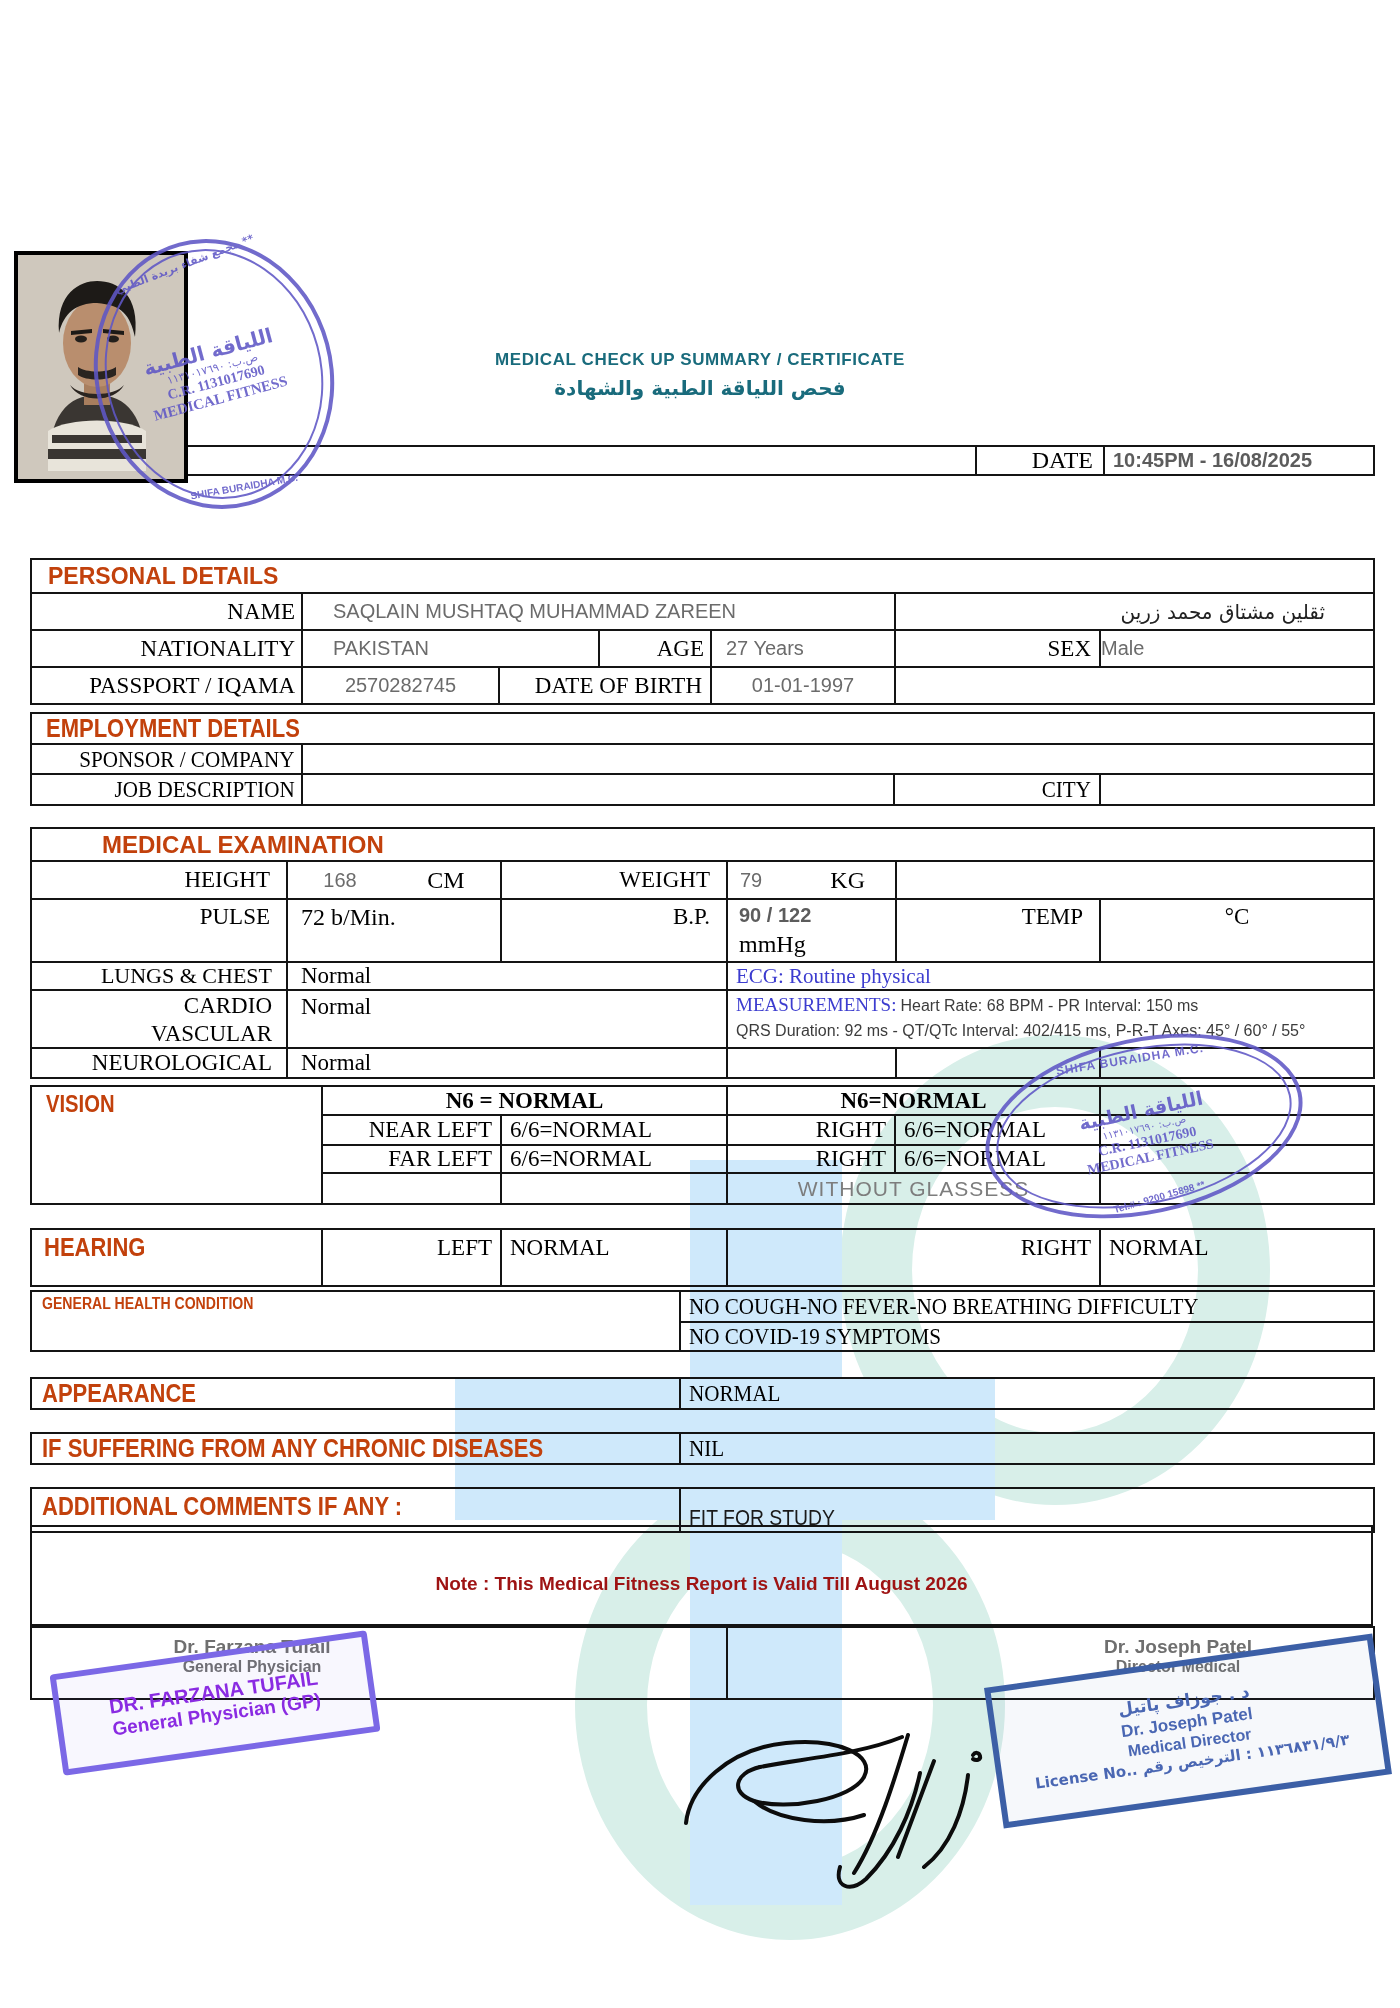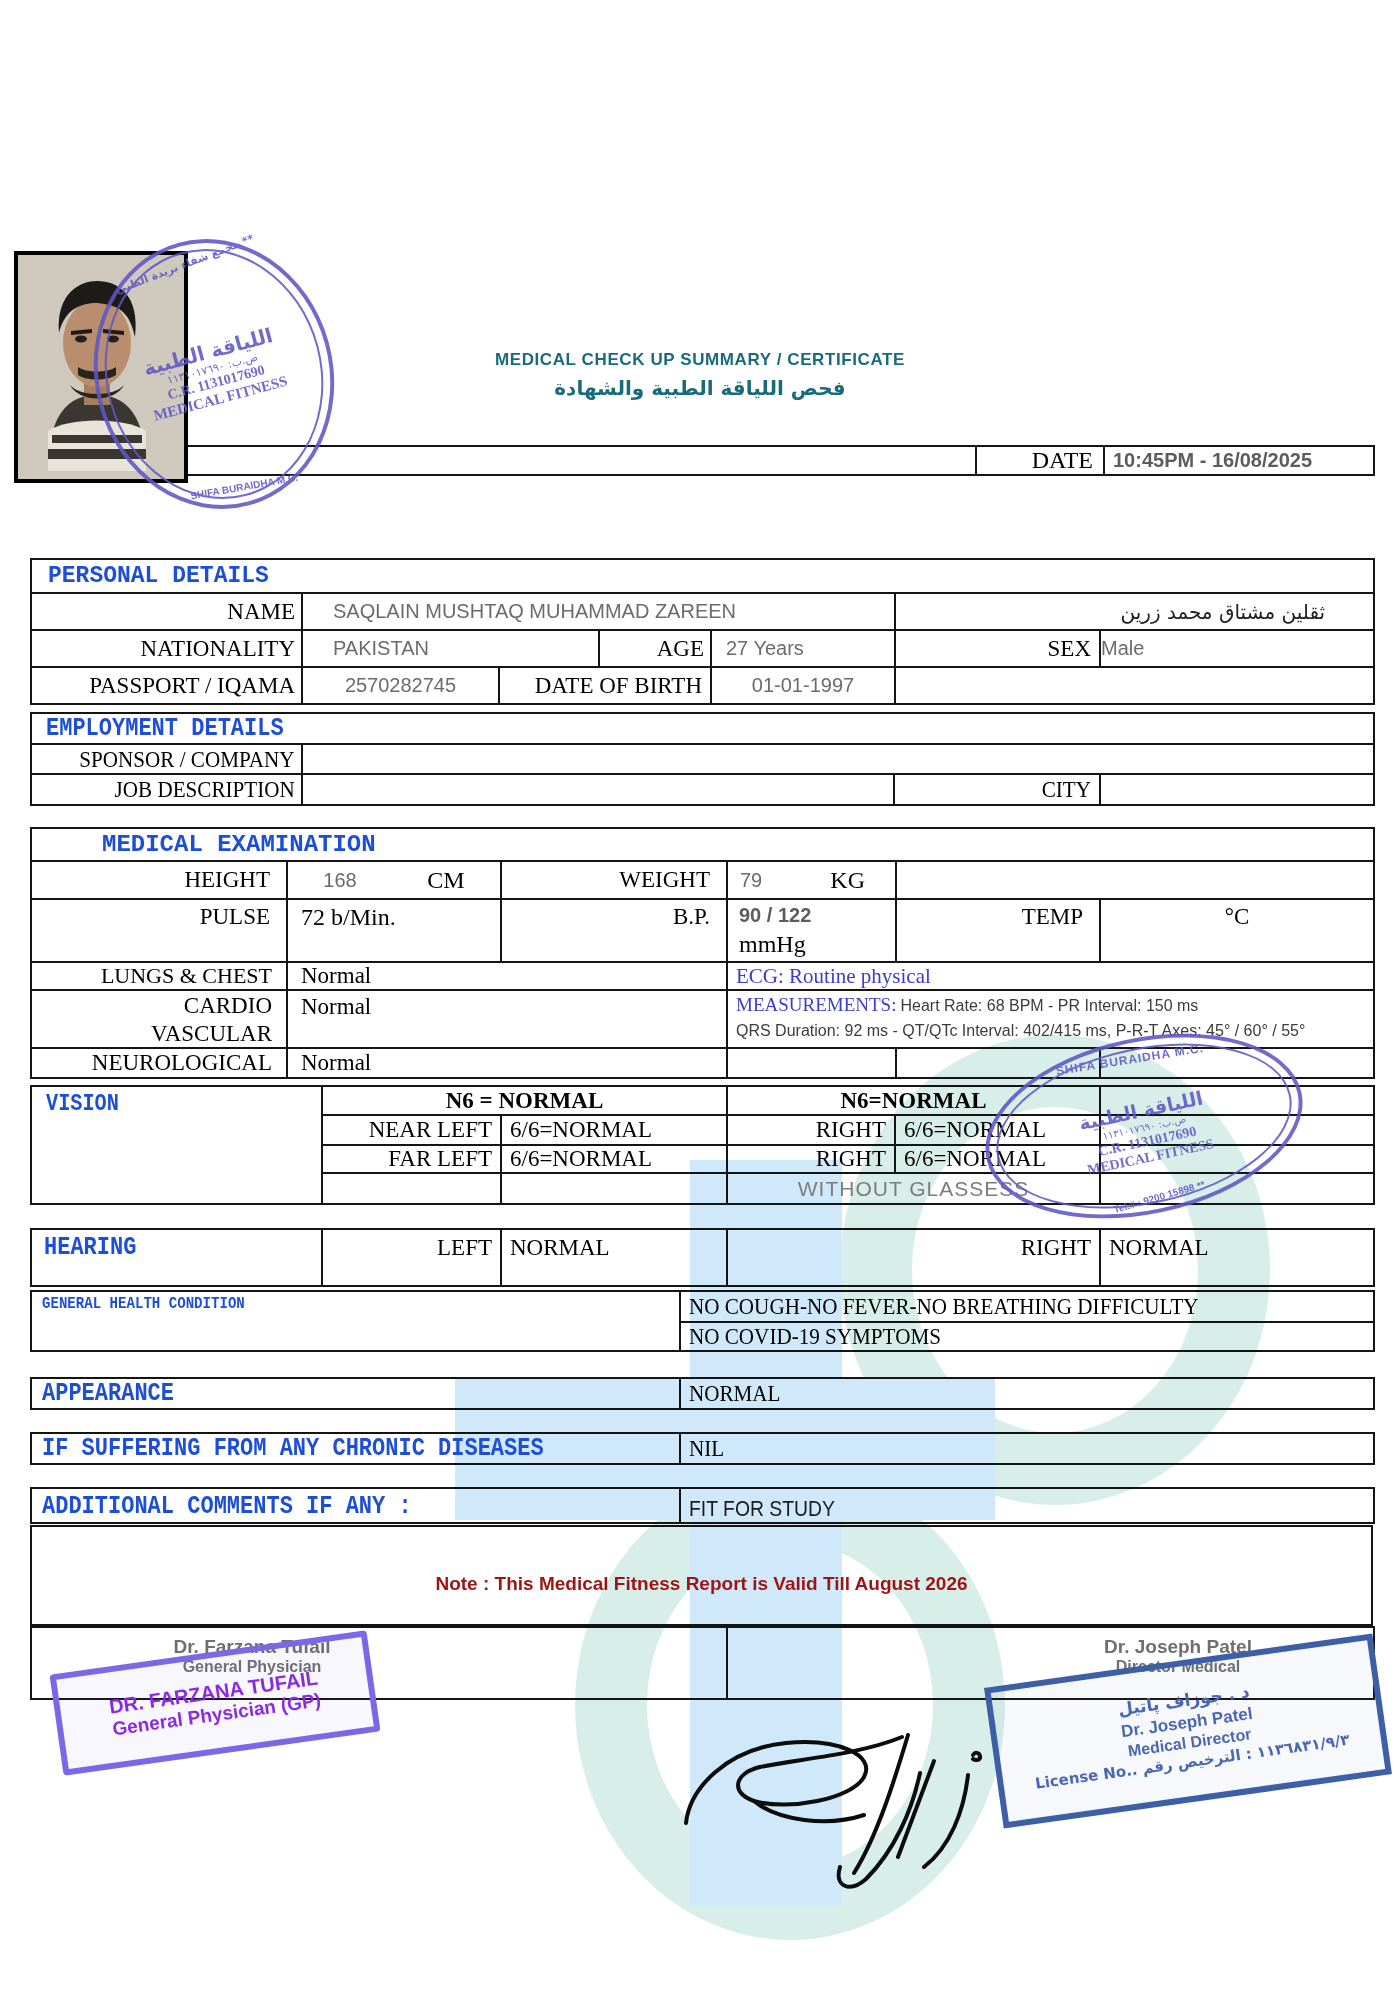--- a/index.html
+++ b/index.html
@@ -9,21 +9,21 @@
   .wm{position:absolute;z-index:0;}
   .wm-v{left:690px;top:1160px;width:152px;height:745px;background:#cfe9fb;}
   .wm-h{left:455px;top:1378px;width:540px;height:142px;background:#cfe9fb;}
   .wm-ring1{left:840px;top:1035px;width:430px;height:470px;border:72px solid #d8efe9;border-radius:50%;box-sizing:border-box;background:transparent;}
   .wm-ring2{left:575px;top:1470px;width:430px;height:470px;border:72px solid #d8efe9;border-radius:50%;box-sizing:border-box;background:transparent;}
   
   table.t{position:absolute;border-collapse:collapse;table-layout:fixed;z-index:2;background:transparent;}
   table.t td{border:2px solid #141414;padding:0;vertical-align:middle;overflow:hidden;white-space:nowrap;background:transparent;}
   .lab{font-family:"Liberation Serif",serif;font-size:23px;color:#000;}
   .labB{font-family:"Liberation Serif",serif;font-size:23px;font-weight:bold;color:#000;}
-  .hdr{font-family:Liberation Mono, monospace;font-size:24px;font-weight:bold;color:#1d4ed8;}
+  .hdr{font-family:Liberation Sans, sans-serif;font-size:24px;font-weight:bold;color:#c2410c;}
   .val{font-family:"Liberation Sans",sans-serif;font-size:20px;color:#6b6b6b;}
   .ser{font-family:"Liberation Serif",serif;font-size:22px;color:#000;}
   .ar{font-family:"DejaVu Sans",sans-serif;}
   .tr{text-align:right;} .tc{text-align:center;}
   .pre{white-space:pre;}
   .cx{display:inline-block;transform:scaleX(.88);transform-origin:left center;white-space:nowrap;}
   .cxr{display:inline-block;transform:scaleX(.88);transform-origin:right center;white-space:nowrap;}
   .top{vertical-align:top !important;}
   .blue{color:#3c3ccf;}
   .meas{font-family:"Liberation Sans",sans-serif;font-size:16px;color:#3c3c3c;}
@@ -370,21 +370,21 @@
     </table>
 
   <table class="t" style="left:30px;top:1487px;width:1343px;">
     <colgroup>
         <col style="width:649px">
         <col style="width:694px">
       </colgroup>
     <tbody>
         <tr style="height:28px;">
       <td class="hdr top" style="padding:3px 0 0 10px;font-size:25px;"><span class="cx">ADDITIONAL COMMENTS IF ANY :</span></td>
-      <td class="top" style="padding:7px 0 0 8px;font-family:'Liberation Sans',sans-serif;font-size:22px;color:#1a1a1a;"><span class="cx">FIT FOR STUDY</span></td>
+      <td class="top" style="padding:16px 0 0 8px;font-family:'Liberation Sans',sans-serif;font-size:22px;color:#1a1a1a;"><span class="cx">FIT FOR STUDY</span></td>
     </tr>
   </tbody>
     </table>
 
   <div class="notebox">
     <div class="note" style="color:#9e1313;">Note : This Medical Fitness Report is Valid Till August 2026</div>
   </div>
 
   <table class="t" style="left:30px;top:1626px;width:1343px;">
     <colgroup>

